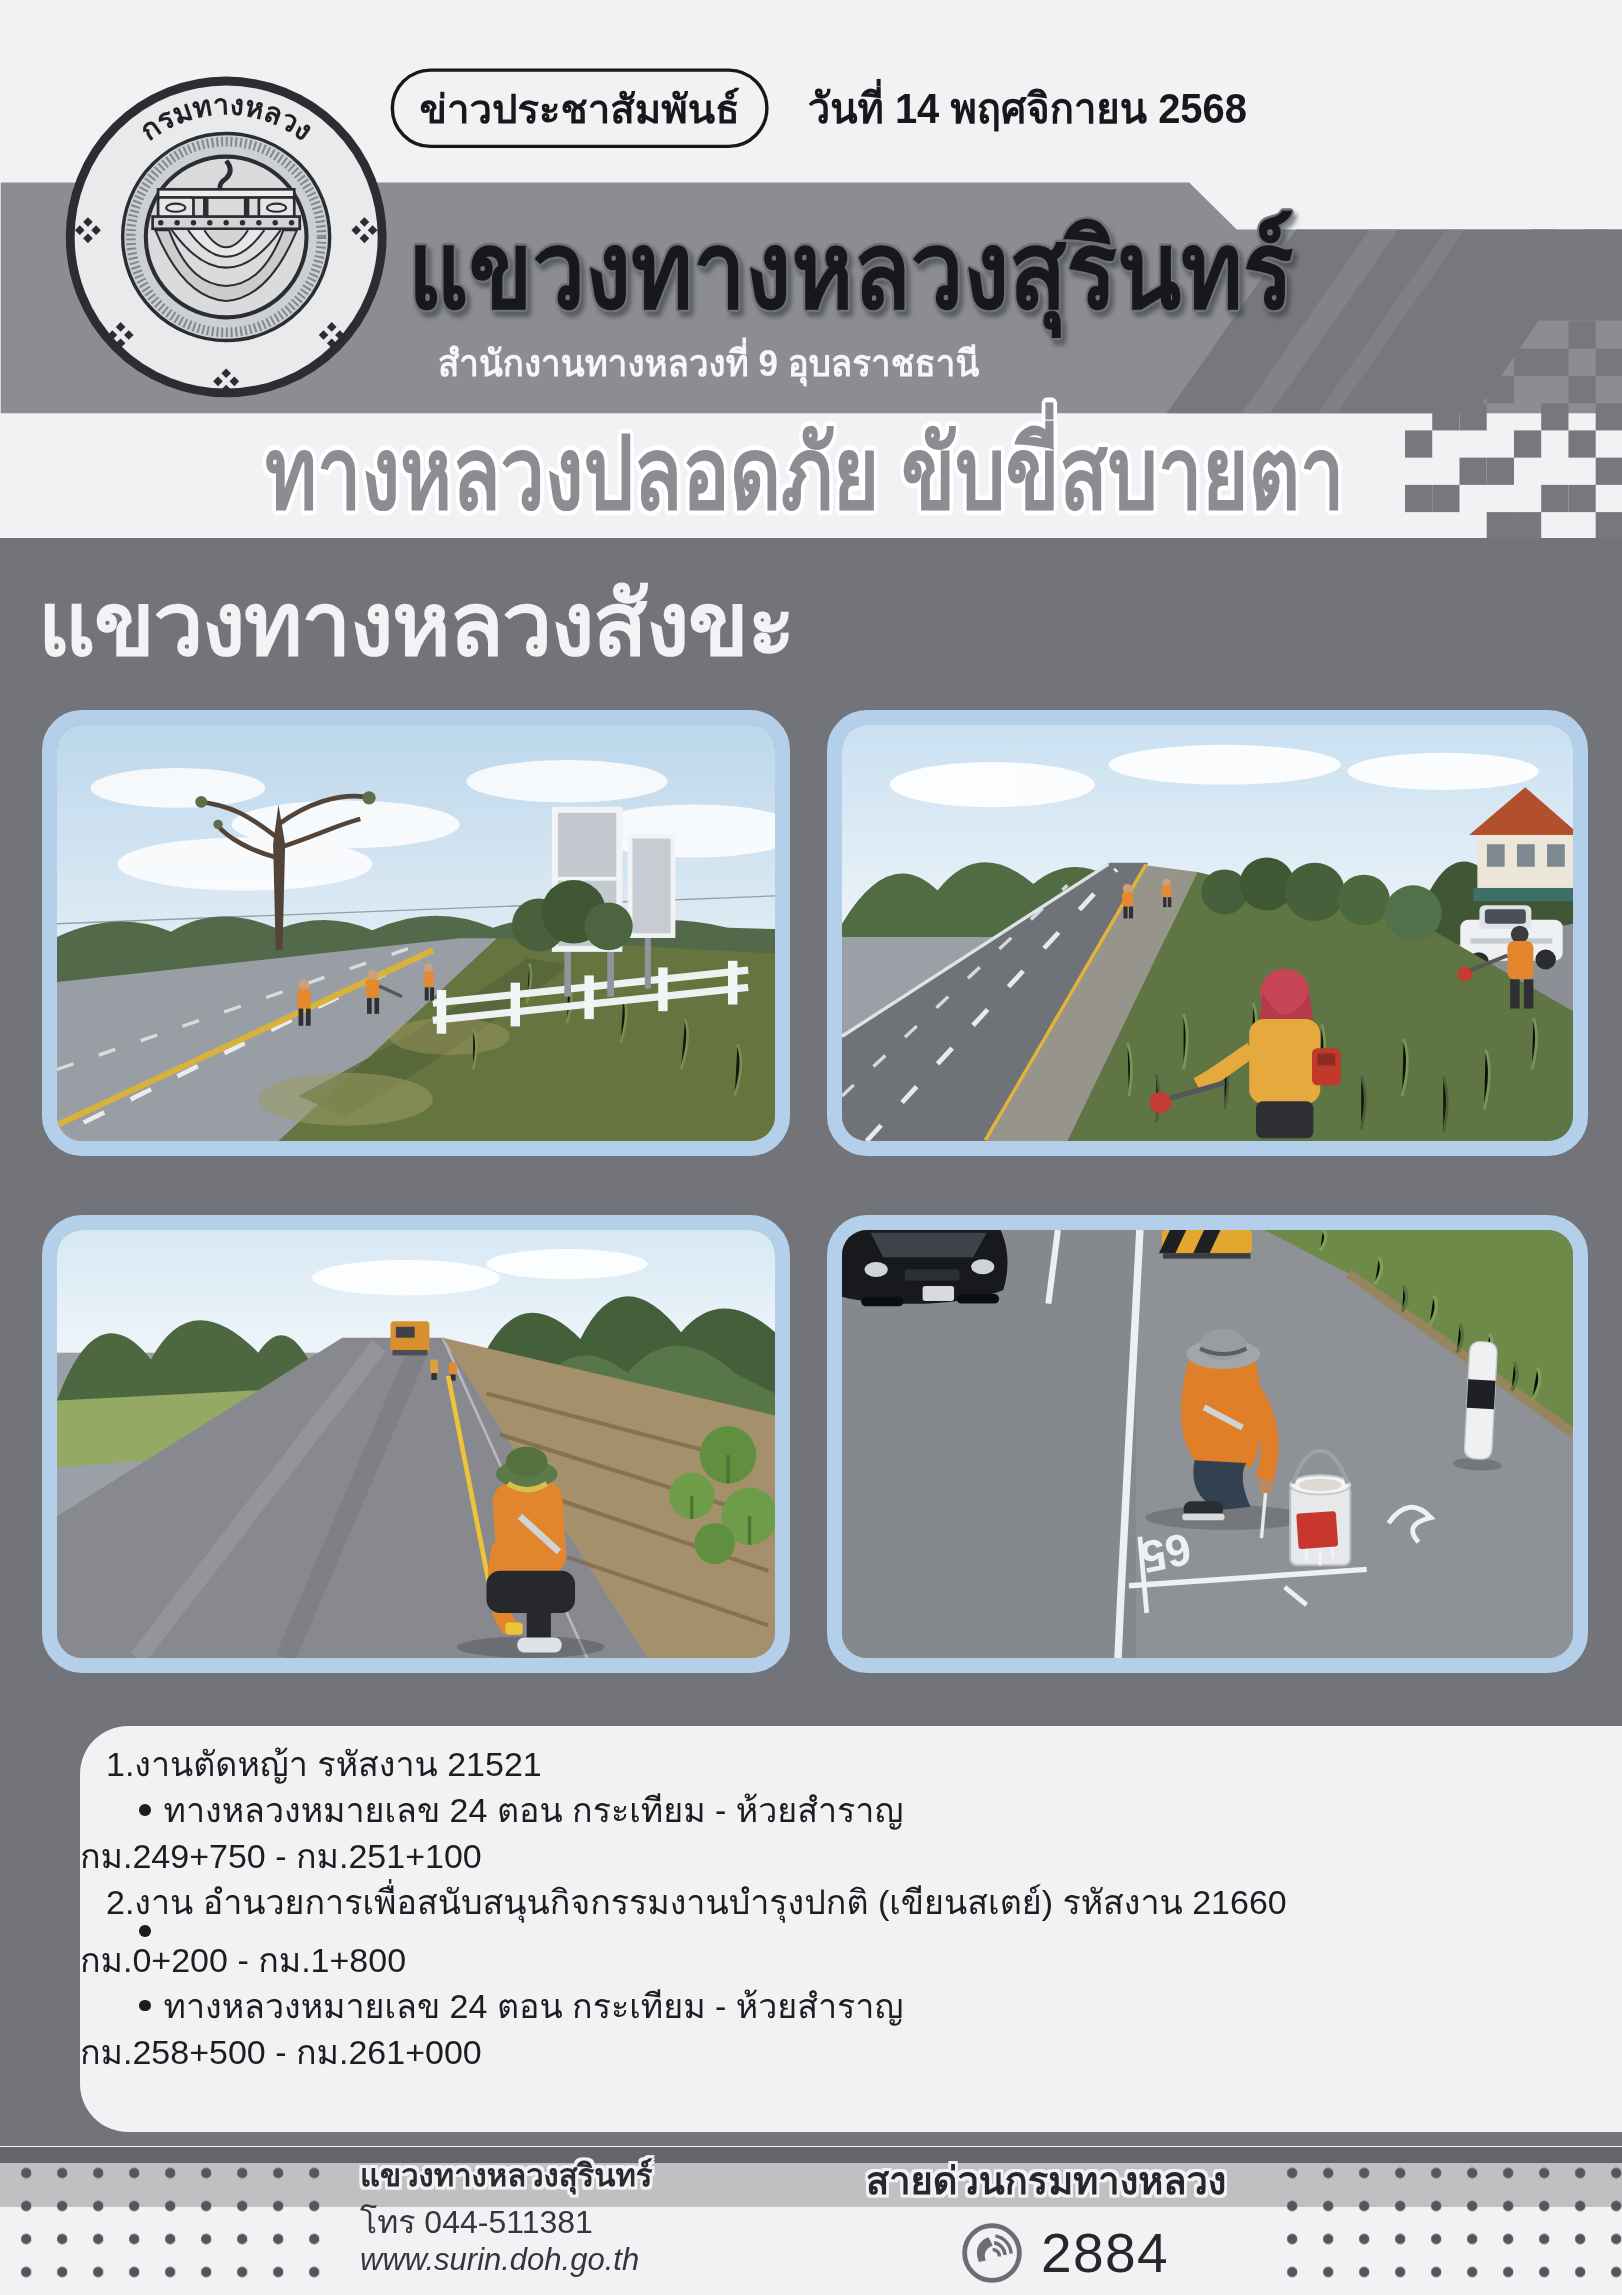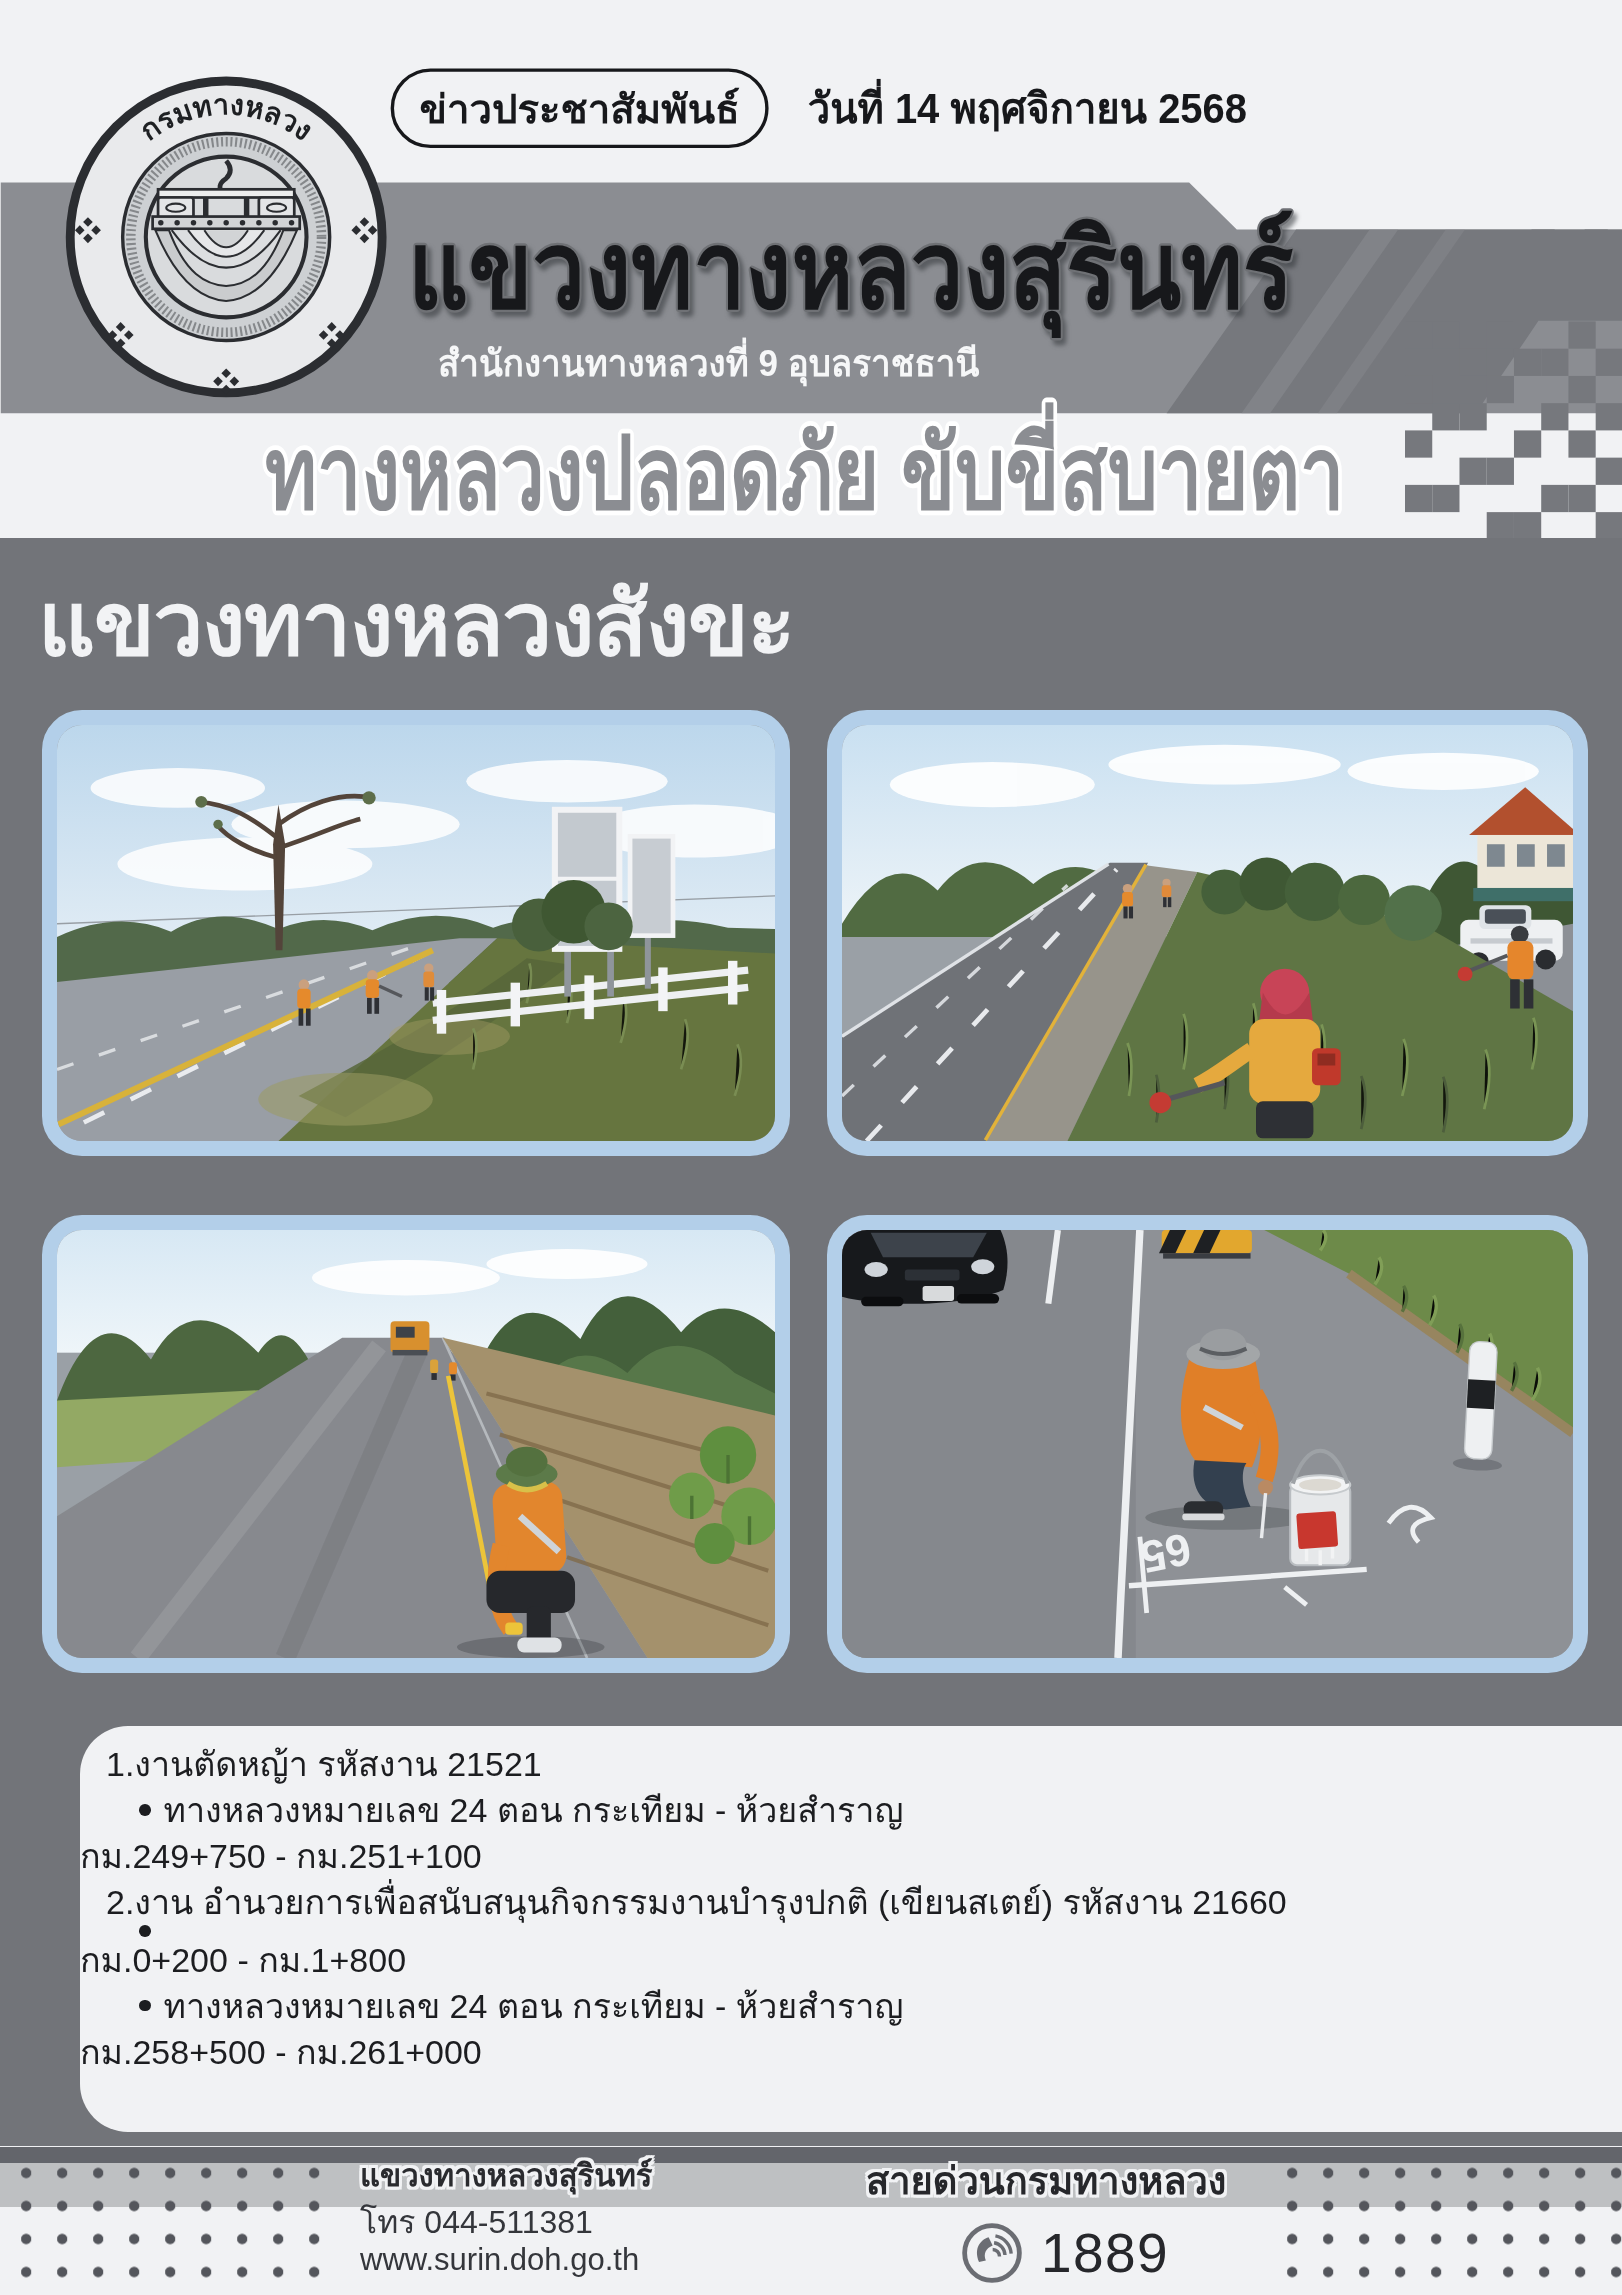--- a/index.html
+++ b/index.html
@@ -39,21 +39,21 @@
   .footer-silver{position:absolute;top:2163px;left:0;width:1623px;height:44px;background:#bec0c2;}
   .dots{position:absolute;top:2147px;height:149px;
         background-image:radial-gradient(circle,#54565c 4.8px,transparent 5.5px);
         background-size:36px 33px;background-position:8.2px 9.5px;}
   #dots-left{left:0;width:344px;}
   #dots-right{left:1266px;width:356px;}
   .outline-w{text-shadow:-2.7px -2.7px 0 #f1f2f4,2.7px -2.7px 0 #f1f2f4,-2.7px 2.7px 0 #f1f2f4,2.7px 2.7px 0 #f1f2f4,
              0 -2.7px 0 #f1f2f4,0 2.7px 0 #f1f2f4,-2.7px 0 0 #f1f2f4,2.7px 0 0 #f1f2f4;}
   .f-org{position:absolute;left:360px;top:2150px;font-size:31px;font-weight:bold;color:#2a2b2f;white-space:nowrap;}
   .f-tel{position:absolute;left:360px;top:2196px;font-size:32px;color:#34363b;white-space:nowrap;}
-  .f-web{position:absolute;left:360px;top:2242px;font-size:31px;color:#34363b;white-space:nowrap;}
+  .f-web{position:absolute;left:360px;top:2242px;font-size:31px;color:#34363b;white-space:nowrap;font-style:italic;}
   .f-hotline{position:absolute;left:866px;top:2150px;width:423px;text-align:left;
              font-size:38px;font-weight:bold;color:#26272b;white-space:nowrap;}
   .f-number{position:absolute;left:1041px;top:2221px;font-size:55px;color:#26272b;letter-spacing:1.4px;}
 </style>
 </head>
 <body>
 
 <div class="page">
 
   <svg id="header-svg" width="1623" height="538" viewBox="0 0 2381 790">
@@ -572,16 +572,16 @@
   <div class="f-hotline outline-w">สายด่วนกรมทางหลวง</div>
   <svg class="abs" style="left:953px;top:2214px;" width="78" height="78" viewBox="0 0 114 114">
     <circle cx="57" cy="57" r="40" fill="none" stroke="#6b6d73" stroke-width="7"></circle>
     <path d="M38 70 C30 50 40 38 52 34 l6 12 c-10 4 -14 12 -10 22 z" fill="#6b6d73"></path>
     <g stroke="#6b6d73" stroke-width="5" fill="none">
       <path d="M58 52 a10 10 0 0 1 10 10"></path>
       <path d="M60 42 a19 19 0 0 1 16 18"></path>
       <path d="M62 32 a28 28 0 0 1 23 26"></path>
     </g>
   </svg>
-  <div class="f-number">1889</div>
+  <div class="f-number">2884</div>
 
 </div>
 
 
 </body></html>

